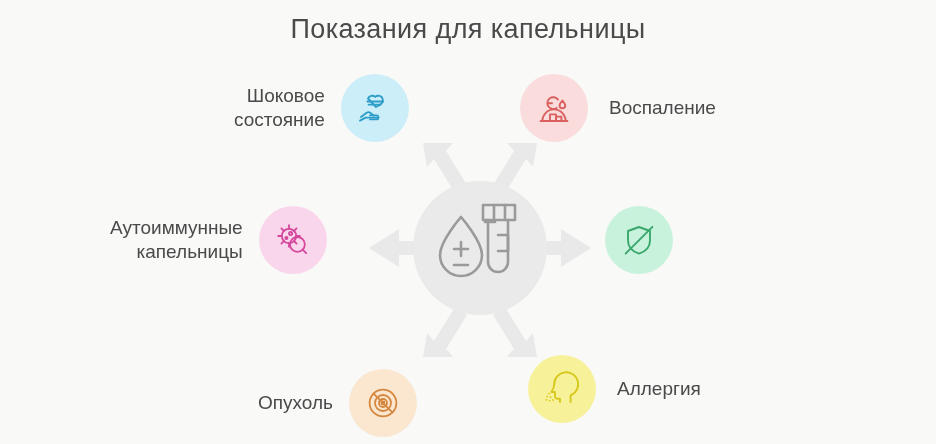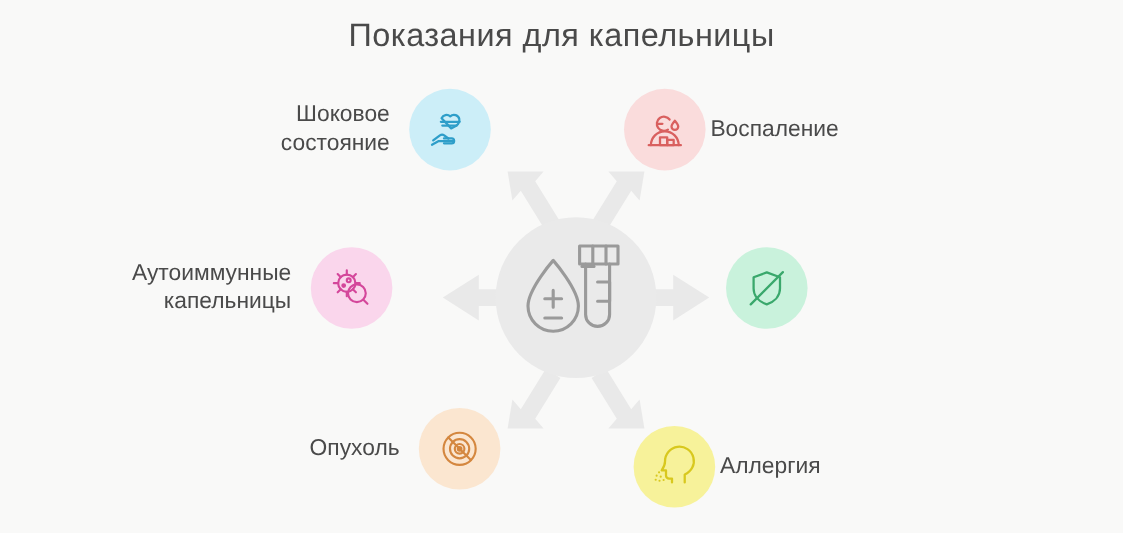--- a/index.html
+++ b/index.html
@@ -53,29 +53,29 @@
     justify-content: center;
   }
   .bubble svg { display: block; }
   .label {
     font-size: 19px;
     color: #4a4a4a;
     line-height: 1.28;
     white-space: pre-line;
     font-weight: 400;
   }
-  .label.right { text-align: right; padding-left: 4px; }
+  .label.right { text-align: right; padding-left: 21px; }
   .label.left  { text-align: right; padding-right: 16px; }
 
   
   #node-shock       { left: 234px; top: 74px;  }
   #node-inflam      { left: 520px; top: 74px;  }
   #node-autoimmune  { left: 110px; top: 206px; }
   #node-immunity    { left: 605px; top: 206px; }
-  #node-tumor       { left: 258px; top: 340px; }
+  #node-tumor       { left: 258px; top: 369px; }
   #node-allergy     { left: 528px; top: 355px; }
 </style>
 </head>
 <body>
 
 <div id="infographic">
 
   <div class="title">Показания для капельницы</div>
 
   <svg class="hub-svg" viewBox="0 0 250 250">

